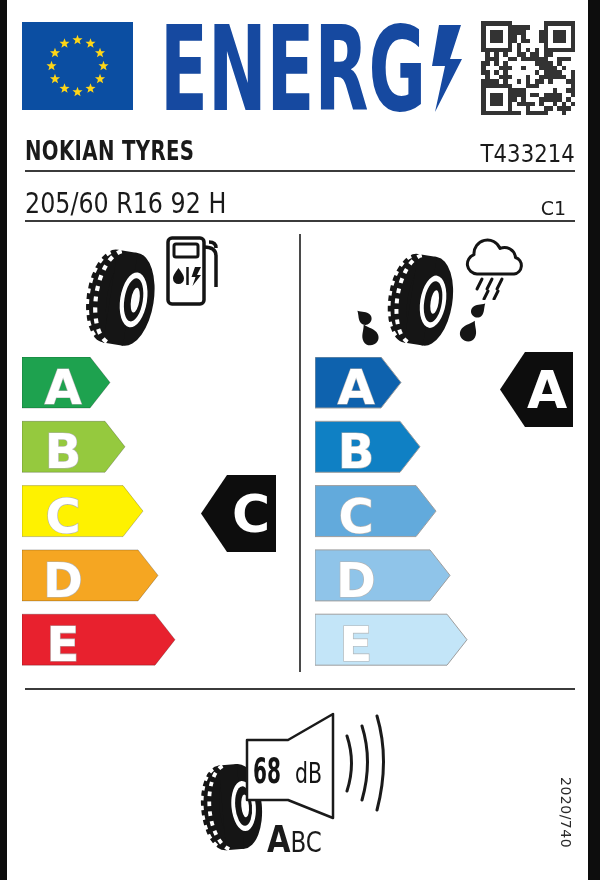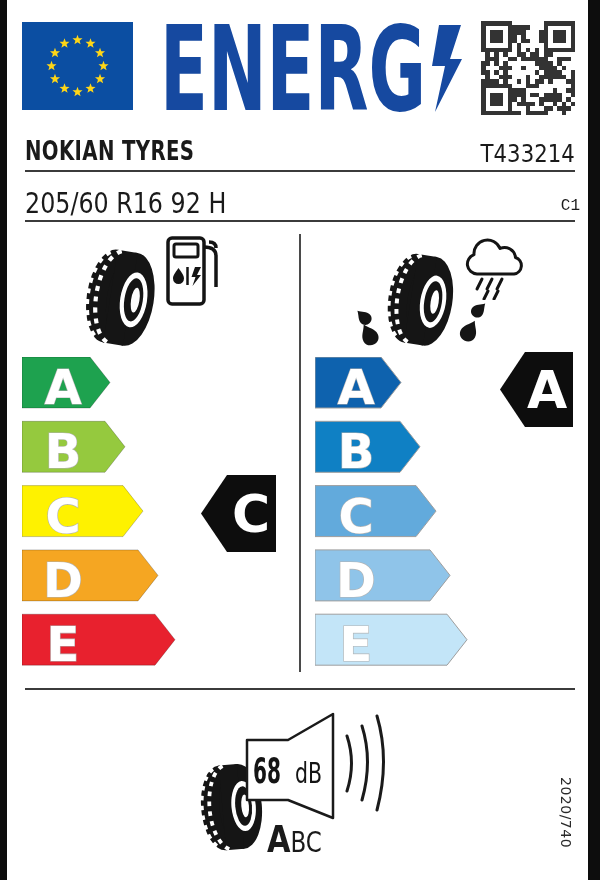--- a/index.html
+++ b/index.html
@@ -9,21 +9,21 @@
   }
   .abs{position:absolute;display:block;}
   .crop-bar{position:absolute;top:0;height:880px;background:#0d0d0d;}
   .bar-left{left:0;width:7px;}
   .bar-right{left:588px;width:12px;}
 
   .brand{left:25px;top:135px;font-size:27px;font-weight:bold;letter-spacing:.5px;
          transform:scaleX(.73);transform-origin:left top;white-space:nowrap;}
   .article{right:25px;top:139px;font-size:25px;transform:scaleX(.85);transform-origin:right top;}
   .size{left:25px;top:186px;font-size:29px;transform:scaleX(.82);transform-origin:left top;white-space:nowrap;}
-  .tclass{right:20px;top:197px;font-size:16px;font-family:Liberation Mono, monospace;}
+  .tclass{right:34px;top:197px;font-size:19px;}
   .rule{left:25px;width:550px;height:2px;background:var(--rule_gray,#3b3b3b);}
   .rule1{top:170px;} .rule2{top:220px;} .rule3{top:688px;}
   .vdivider{left:299px;top:234px;width:2px;height:438px;background:#4a4a4a;}
 
   .scale-letter{font-family:"DejaVu Sans",sans-serif;font-weight:bold;font-size:48px;
                 fill:#fff;stroke:#b3b3b3;stroke-width:1.2px;paint-order:stroke;text-anchor:middle;}
   .rating-letter{font-family:"DejaVu Sans",sans-serif;font-weight:bold;font-size:52px;
                  fill:#fff;text-anchor:middle;}
   .wordmark-text{font-family:"DejaVu Sans",sans-serif;font-weight:bold;}
 

